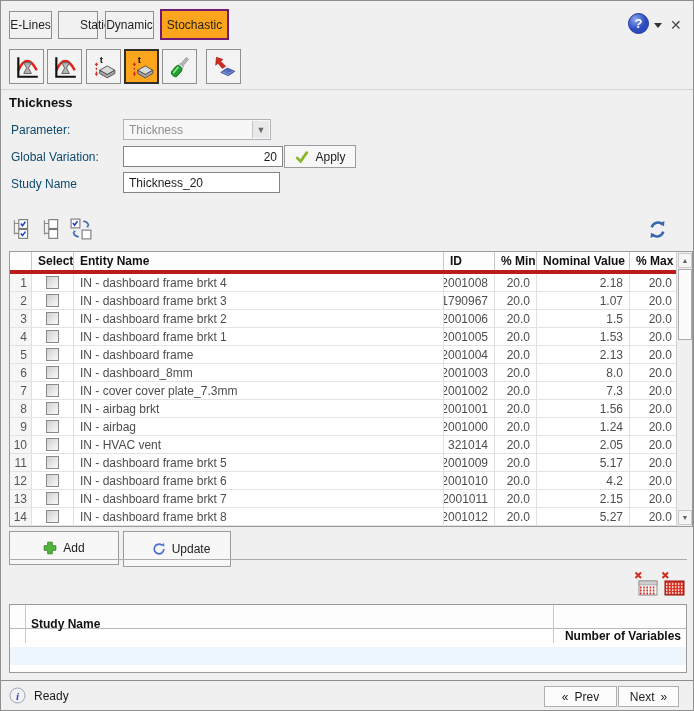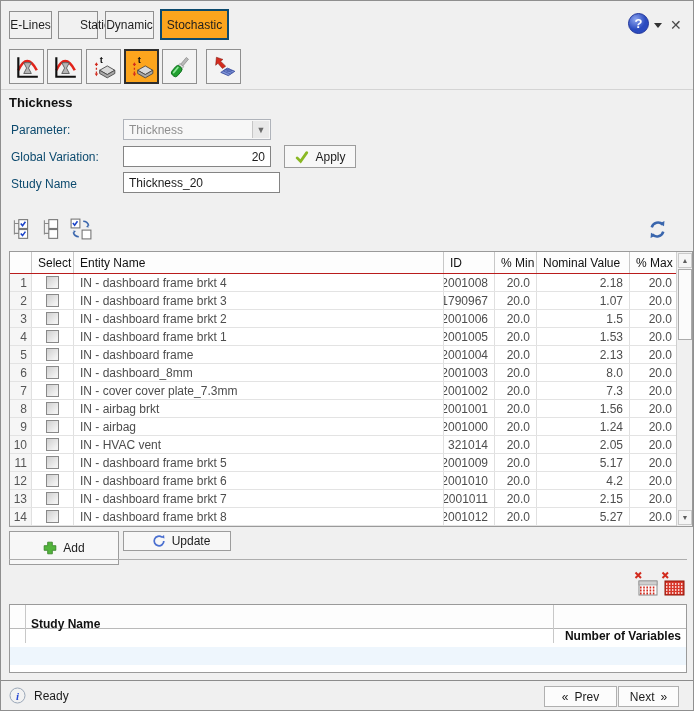--- a/index.html
+++ b/index.html
@@ -3,21 +3,21 @@
 <meta charset="utf-8">
 <style>
   * { box-sizing: border-box; margin: 0; padding: 0; }
   html,body { width:694px; height:711px; }
   body { font-family: "Liberation Sans", sans-serif; font-size: 12px; color:#2b2b2b; }
   #win { position:relative; width:694px; height:711px; background:#f0f0f0; border:1px solid #8f8f8f; overflow:hidden; }
 
   
   .tab { position:absolute; top:10px; height:28px; background:#f1f1f1; border:1px solid #8f8f8f;
          display:flex; align-items:center; justify-content:center; color:#1f1f1f; cursor:default; }
-  .tab.active { top:8px; height:31px; background:#fca51d; border:2px solid #0c4a6e; }
+  .tab.active { top:8px; height:31px; background:#fca51d; border:2px solid #701a75; }
 
   
   .helpwrap { position:absolute; top:12px; left:626px; width:56px; height:24px; display:flex; align-items:center; gap:4px; }
   .caret { width:0; height:0; border-left:4px solid transparent; border-right:4px solid transparent; border-top:5px solid #333; }
   .closex { font-size:14px; color:#4a4a4a; margin-left:4px; line-height:1; }
 
   
   .tool { position:absolute; top:48px; width:35px; height:35px; background:#f3f3f3; border:1px solid #8f8f8f;
           display:flex; align-items:center; justify-content:center; }
   .tool.active { background:#fca51d; border:2px solid #2e2e2e; }
@@ -36,21 +36,21 @@
             font-family:"Liberation Sans",sans-serif; font-size:12px; color:#1c1c1c; }
   .btn { background:#f7f7f7; border:1px solid #9c9c9c; display:flex; align-items:center; justify-content:center;
          gap:6px; color:#1c1c1c; font-size:12px; }
 
   
   .mini { position:absolute; top:216px; width:24px; height:24px; display:flex; align-items:center; justify-content:center; }
 
   
   #etable { position:absolute; left:8px; top:250px; width:684px; background:#fff; border:1px solid #9a9a9a; }
   .erow { display:grid; grid-template-columns:22px 42px 370px 51px 42px 93px 48px; height:18px; border-bottom:1px solid #e3e3e3; }
-  .erow-h { height:22px; background:#fdfdfd; border-bottom:1px solid #b91c1c; font-weight:normal; color:#111;text-align:right; }
+  .erow-h { height:22px; background:#fdfdfd; border-bottom:4px solid #b91c1c; font-weight:bold; color:#111;text-align:right; }
   .ecell { display:flex; align-items:center; padding:0 6px; border-right:1px solid #e0e0e0; overflow:hidden; white-space:nowrap; }
   .erow-h .ecell { border-right:1px solid #c8c8c8; }
   .c-num { justify-content:flex-end; padding-right:4px; color:#555; background:#f6f6f6; }
   .erow-h .c-num { background:#fdfdfd; }
   .c-sel { justify-content:center; }
   .c-id, .c-min, .c-nom, .c-max { justify-content:flex-end; color:#4d4d4d; }
   .erow-h .ecell { color:#111; justify-content:flex-start; }
   .c-name { color:#4d4d4d; }
   .cbx { width:13px; height:13px; border:1px solid #898989; background:linear-gradient(135deg,#cfcfcf 0%,#f2f2f2 80%); }
 
@@ -161,21 +161,21 @@
 
   <div id="panel-title">Thickness</div>
 
   <div class="flabel" style="top:122px;">Parameter:</div>
   <div class="dd" style="top:118px;">
     <span>Thickness</span>
     <span class="ddbtn">▼</span>
   </div>
 
   <div class="flabel" style="top:149px;">Global Variation:</div>
-  <input class="tinput" style="top: 145px; width: 148px; text-align: right;" value="20">
+  <input class="tinput" style="top: 145px; width: 160px; text-align: right;" value="20">
   <button class="btn" style="position:absolute;left:283px;top:144px;width:72px;height:23px;">
     <svg width="15" height="14" viewBox="0 0 16 16">
       <path d="M3 9 l4 4 7 -10" stroke="#8ab824" stroke-width="3.2" fill="none" stroke-linecap="round"></path>
     </svg>
     <span>Apply</span>
   </button>
 
   <div class="flabel" style="top:176px;">Study Name</div>
   <input class="tinput" style="top: 171px; width: 157px;" value="Thickness_20">
 
@@ -402,21 +402,21 @@
       <div class="sbarrow" style="bottom:1px;">▼</div>
     </div>
   </div>
 
   <button class="btn" style="position:absolute;left:8px;top:530px;width:110px;height:34px;">
     <svg width="14" height="14" viewBox="0 0 18 18">
       <path d="M6 1.5 h6 v4.5 h4.5 v6 h-4.5 v4.5 h-6 v-4.5 h-4.5 v-6 h4.5 z" fill="#52b43c" stroke="#2e7d1e"></path>
     </svg>
     <span>Add</span>
   </button>
-  <button class="btn" style="position:absolute;left:122px;top:530px;width:108px;height:20px;padding-left:8px;">
+  <button class="btn" style="position:absolute;left:122px;top:530px;width:108px;height:36px;padding-left:8px;">
     <svg width="14" height="14" viewBox="0 0 16 16">
       <path d="M13.5 8 a5.5 5.5 0 1 1 -2.2 -4.4" stroke="#4a6fd0" stroke-width="2" fill="none"></path>
       <path d="M13.8 1 l0.4 4.2 -4 -1.4 z" fill="#4a6fd0"></path>
     </svg>
     <span>Update</span>
   </button>
 
   <div class="hsep2" style="top:558px;"></div>
 
   <div style="position:absolute;left:633px;top:570px;">

